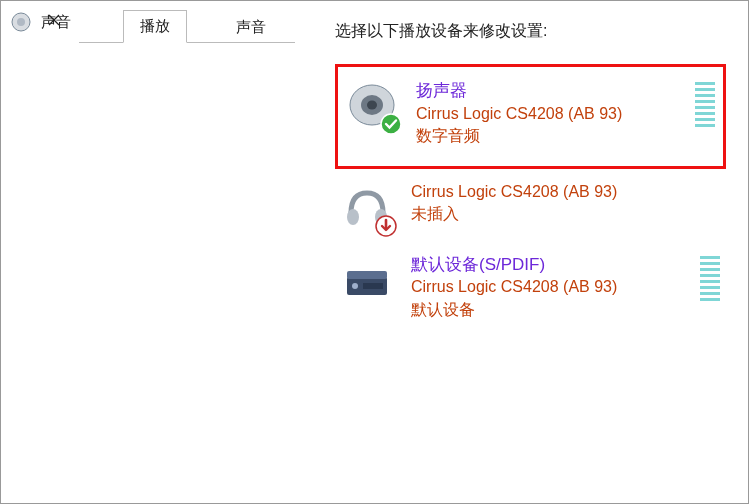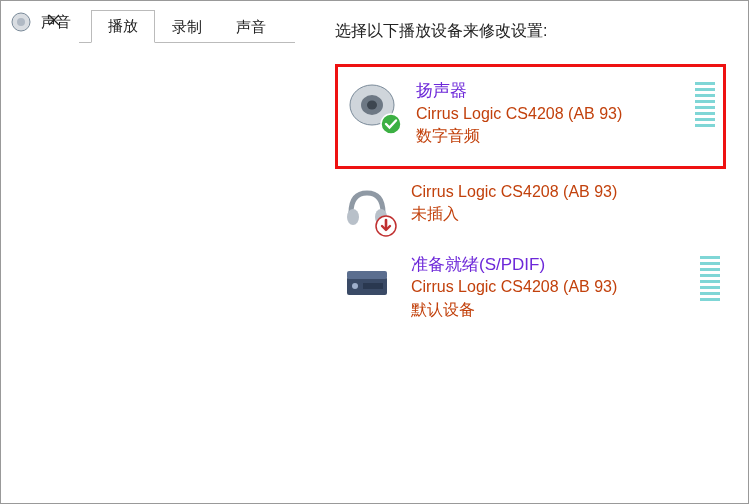--- a/index.html
+++ b/index.html
@@ -49,20 +49,21 @@
   }
   .tab {
     padding:6px 16px 6px 16px;
     font-size:15px;
     color:#222;
     border:1px solid transparent;
     border-bottom:none;
     position:relative;
     top:1px;
     cursor:default;
+    margin-left:32px;
   }
   .tab.active {
     border:1px solid #bbb;
     border-bottom:1px solid #fff;
     background:#fff;
   }
   .content {
     padding: 20px 22px 10px 40px;
     flex:1;
   }
@@ -126,21 +127,20 @@
     <div class="close">
       <svg width="12" height="12" viewBox="0 0 12 12">
         <line x1="1" y1="1" x2="11" y2="11" stroke="#222" stroke-width="1.2"></line>
         <line x1="11" y1="1" x2="1" y2="11" stroke="#222" stroke-width="1.2"></line>
       </svg>
     </div>
   </div>
 
   <div class="tab-strip">
     <div class="tab active">播放</div>
-    <div class="tab">录制</div>
     <div class="tab">声音</div>
   </div>
 
   <div class="content">
     <div class="instruction">选择以下播放设备来修改设置:</div>
 
     <div class="device-list">
 
       <div class="highlight-box">
         <div class="device-row">
@@ -199,21 +199,21 @@
       <div class="device-row">
         <div class="dev-icon">
           <svg width="52" height="52" viewBox="0 0 52 52">
             <rect x="6" y="24" width="40" height="18" rx="2" fill="#3a4a66"></rect>
             <rect x="6" y="18" width="40" height="8" rx="2" fill="#5b6e8f"></rect>
             <circle cx="14" cy="33" r="3" fill="#9fb0cc"></circle>
             <rect x="22" y="30" width="20" height="6" fill="#2a3850"></rect>
           </svg>
         </div>
         <div class="dev-text">
-          <div class="dev-name">准备就绪(S/PDIF)</div>
+          <div class="dev-name">默认设备(S/PDIF)</div>
           <div class="dev-sub">Cirrus Logic CS4208 (AB 93)</div>
           <div class="dev-sub">默认设备</div>
         </div>
         <div class="level-meter">
           <div class="bar"></div>
             <div class="bar"></div>
             <div class="bar"></div>
             <div class="bar"></div>
           <div class="bar"></div>
             <div class="bar"></div>

